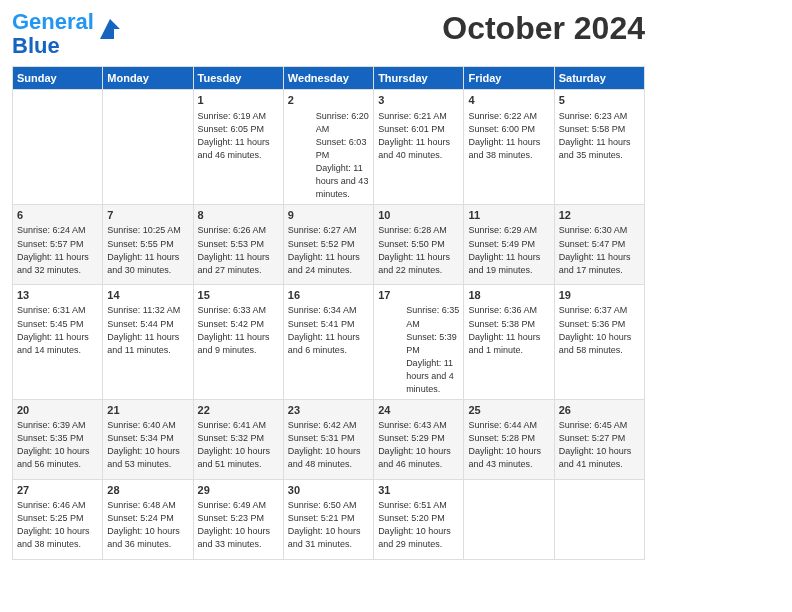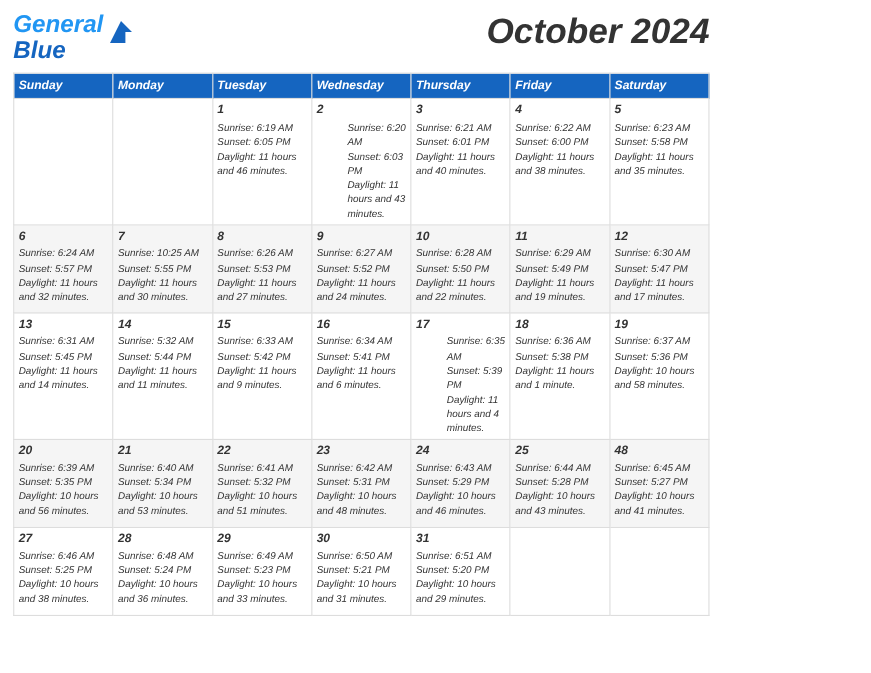--- a/index.html
+++ b/index.html
@@ -6,21 +6,20 @@
     body {
       font-family: Arial, sans-serif;
       background: #fff;
       width: 792px;
       height: 612px;
       overflow: hidden;
     }
     .container {
       width: 657px;
       padding: 10px 12px;
-      font-style: italic;
     }
     .header {
       display: flex;
       justify-content: space-between;
       align-items: flex-start;
       margin-bottom: 8px;
     }
     .logo {
       display: flex;
       flex-direction: column;
@@ -202,21 +201,21 @@
         </tr>
         <tr>
           <td>
             <span class="day-num">13</span>
             <div class="cell-text" style="white-space: pre-line;">Sunrise: 6:31 AM
 Sunset: 5:45 PM
 Daylight: 11 hours and 14 minutes.</div>
           </td>
           <td>
             <span class="day-num">14</span>
-            <div class="cell-text" style="white-space: pre-line;">Sunrise: 5:32 AM
+            <div class="cell-text" style="white-space: pre-line;">Sunrise: 11:32 AM
 Sunset: 5:44 PM
 Daylight: 11 hours and 11 minutes.</div>
           </td>
           <td>
             <span class="day-num">15</span>
             <div class="cell-text" style="white-space: pre-line;">Sunrise: 6:33 AM
 Sunset: 5:42 PM
 Daylight: 11 hours and 9 minutes.</div>
           </td>
           <td>
@@ -275,21 +274,21 @@
 Sunset: 5:29 PM
 Daylight: 10 hours and 46 minutes.</div>
           </td>
           <td>
             <span class="day-num">25</span>
             <div class="cell-text" style="white-space: pre-line;">Sunrise: 6:44 AM
 Sunset: 5:28 PM
 Daylight: 10 hours and 43 minutes.</div>
           </td>
           <td>
-            <span class="day-num">48</span>
+            <span class="day-num">26</span>
             <div class="cell-text" style="white-space: pre-line;">Sunrise: 6:45 AM
 Sunset: 5:27 PM
 Daylight: 10 hours and 41 minutes.</div>
           </td>
         </tr>
         <tr>
           <td>
             <span class="day-num">27</span>
             <div class="cell-text" style="white-space: pre-line;">Sunrise: 6:46 AM
 Sunset: 5:25 PM

